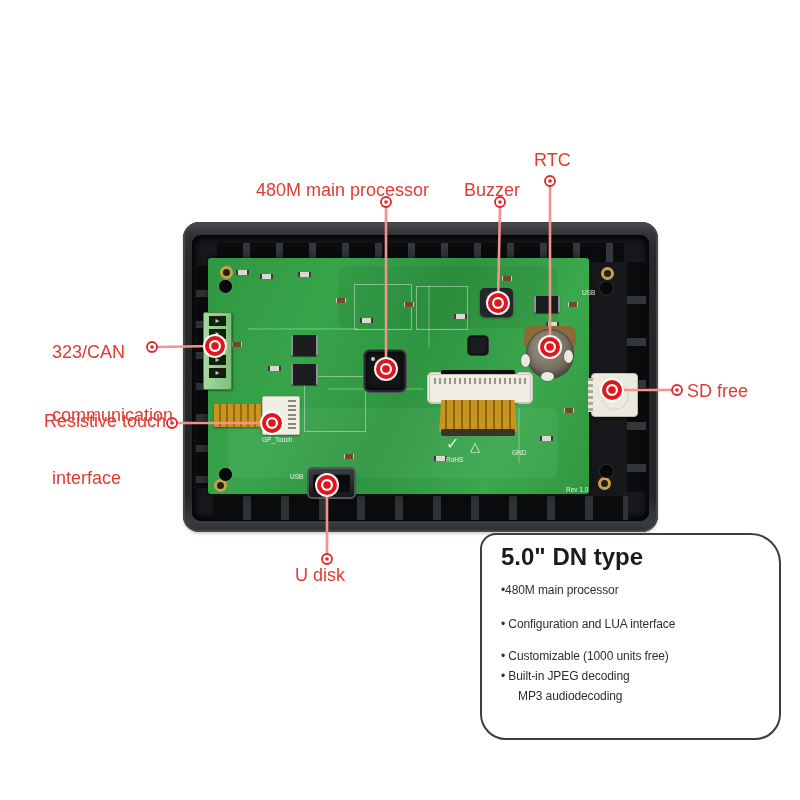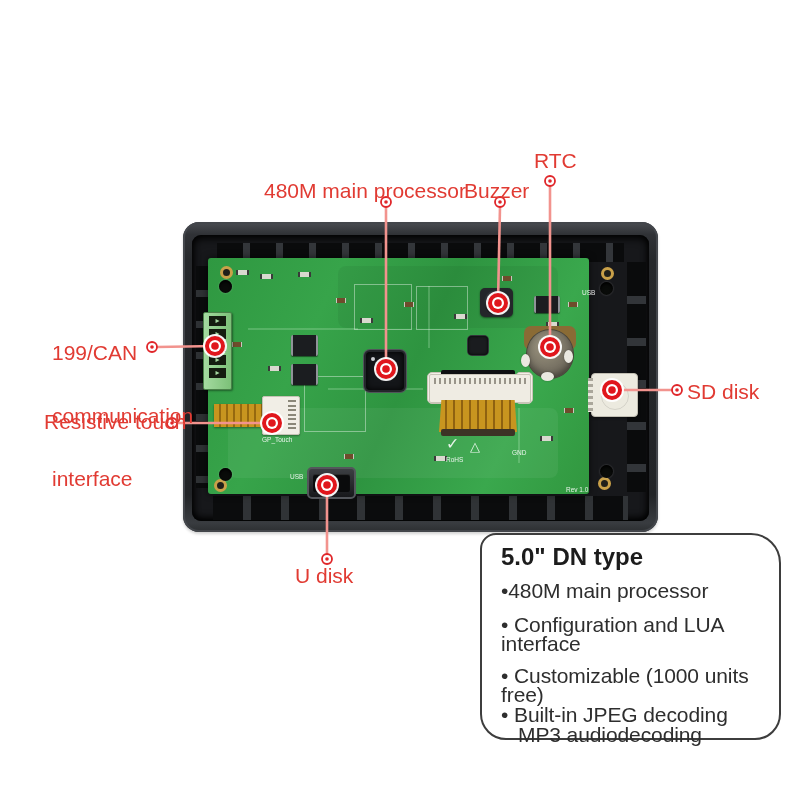--- a/index.html
+++ b/index.html
@@ -78,27 +78,27 @@
   .sd-slot .teeth{position:absolute;left:-4px;top:4px;bottom:4px;width:5px;
        background:repeating-linear-gradient(180deg,#aaa79b 0 3px,#eceadf 3px 6px);}
   .sd-slot .ring{position:absolute;left:9px;top:8px;width:26px;height:26px;border-radius:50%;
        border:1px solid rgba(0,0,0,.10);}
   .usb-port{position:absolute;left:99px;top:209px;width:45px;height:28px;border-radius:5px;
        background:linear-gradient(180deg,#3c3f43,#17181b);border:2px solid #53565b;}
   .usb-port .cavity{position:absolute;left:4px;right:4px;top:5px;bottom:5px;background:#0a0b0c;border-radius:2px;
        box-shadow:inset 0 1px 1px rgba(255,255,255,.15);}
   
   .ann-svg{position:absolute;left:0;top:0;z-index:3;}
-  .lbl{position:absolute;z-index:4;color:#e13b33;font-size:21px;line-height:21px;white-space:pre;}
+  .lbl{position:absolute;z-index:4;color:#e13b33;font-size:18px;line-height:21px;white-space:pre;}
   
   .card{position:absolute;left:480px;top:533px;width:301px;height:207px;box-sizing:border-box;z-index:5;
         background:#fff;border:2px solid #3d3d3d;border-radius:16px 30px 26px 26px;
         padding:4px 8px 0 19px;}
   .card-title{font-size:24px;line-height:27px;font-weight:bold;color:#1c1c1c;margin-top:4px;}
-  .bl{font-size:21px;line-height:19px;color:#2e2e2e;letter-spacing:-0.1px;}
+  .bl{font-size:12px;line-height:19px;color:#2e2e2e;letter-spacing:-0.1px;}
   .b1{margin-top:11px;}
   .b2a{margin-top:15px;} .b2b{padding-left:12px;margin-top:1px;}
   .b3{margin-top:13px;}
   .b4a{margin-top:1px;} .b4b{padding-left:17px;margin-top:1px;}
 </style>
 </head>
 <body>
 
 <div class="stage">
 
@@ -294,30 +294,30 @@
       </g>
       <g>
         <circle cx="327" cy="485" r="12" fill="#fff" opacity=".95"></circle>
           <circle cx="327" cy="485" r="10" fill="#e0161c"></circle>
           <circle cx="327" cy="485" r="6" fill="#fff"></circle>
           <circle cx="327" cy="485" r="3.8" fill="#e0161c"></circle>
       </g>
     </g>
   </svg>
 
-  <div class="lbl" style="left:264px;top:180px;">480M main processor</div>
+  <div class="lbl" style="left:256px;top:180px;">480M main processor</div>
   <div class="lbl" style="left:464px;top:180px;">Buzzer</div>
   <div class="lbl" style="left:534px;top:150px;">RTC</div>
   <div class="lbl" style="left:52px;top:300px;">
-    <div>199/CAN</div>
+    <div>323/CAN</div>
     <div>communication</div>
     <div>interface</div>
   </div>
   <div class="lbl" style="left:44px;top:411px;">Resistive touch</div>
-  <div class="lbl" style="left:687px;top:381px;">SD disk</div>
+  <div class="lbl" style="left:687px;top:381px;">SD free</div>
   <div class="lbl" style="left:295px;top:565px;">U disk</div>
 
   <div class="card">
     <div class="card-title">5.0" DN type</div>
     <div class="bl b1">•480M main processor</div>
     <div class="bl b2a">• Configuration and LUA interface</div>
     <div class="bl b3">• Customizable (1000 units free)</div>
     <div class="bl b4a">• Built-in JPEG decoding</div>
     <div class="bl b4b">MP3 audiodecoding</div>
   </div>

